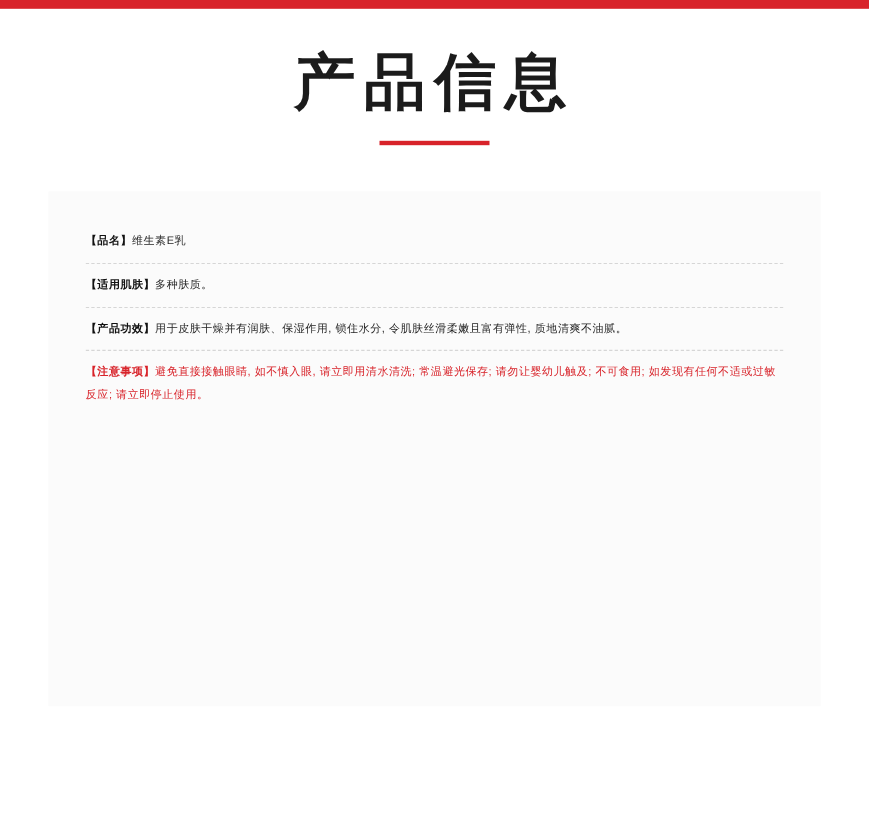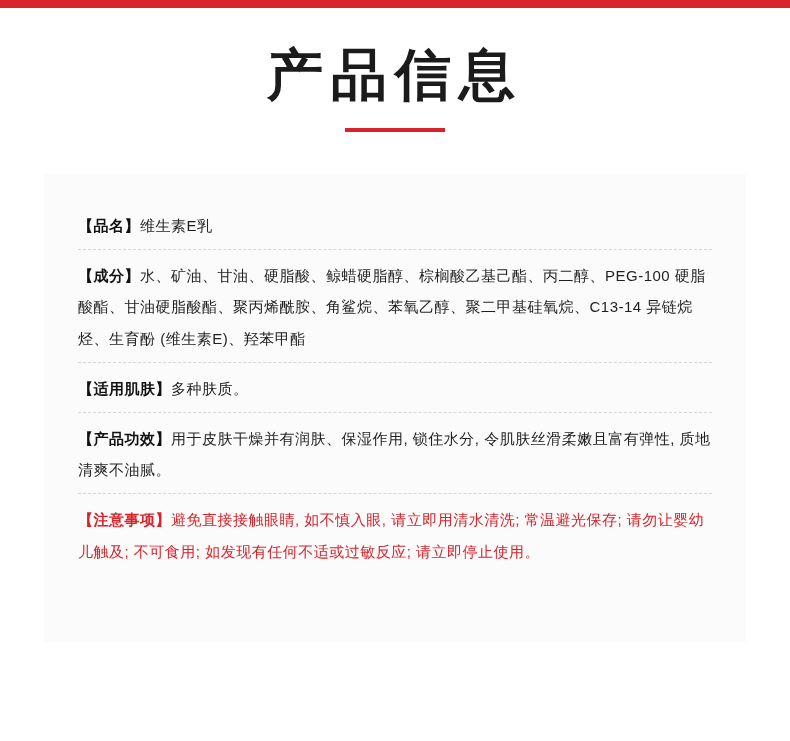--- a/index.html
+++ b/index.html
@@ -61,21 +61,21 @@
   }
   .row {
     border-bottom: 1px dashed #d6d6d6;
     padding: 0 0 8px 0;
     margin-bottom: 10px;
   }
   .row:last-child {
     border-bottom: none;
   }
   .line {
-    font-size: 15px;
+    font-size: 10px;
     color: #1f1f1f;
     line-height: 2.08;
     letter-spacing: 0.5px;
     word-break: break-all;
   }
   .label {
     font-weight: bold;
     color: #111111;
   }
   .row-warning .line,
@@ -98,23 +98,20 @@
     <h1 class="title">产品信息</h1>
     <div class="title-underline"></div>
   </div>
 
   <div class="card">
 
     <div class="row">
       <div class="line"><span class="label">【品名】</span><span>维生素E乳</span></div>
     </div>
 
-    <div class="row">
-      <div class="line"><span class="label">【成分】</span><span>水、矿油、甘油、硬脂酸、鲸蜡硬脂醇、棕榈酸乙基己酯、丙二醇、PEG-100 硬脂酸酯、甘油硬脂酸酯、聚丙烯酰胺、角鲨烷、苯氧乙醇、聚二甲基硅氧烷、C13-14 异链烷烃、生育酚 (维生素E)、羟苯甲酯</span></div>
-    </div>
 
     <div class="row">
       <div class="line"><span class="label">【适用肌肤】</span><span>多种肤质。</span></div>
     </div>
 
     <div class="row">
       <div class="line"><span class="label">【产品功效】</span><span>用于皮肤干燥并有润肤、保湿作用, 锁住水分, 令肌肤丝滑柔嫩且富有弹性, 质地清爽不油腻。</span></div>
     </div>
 
     <div class="row row-warning">

